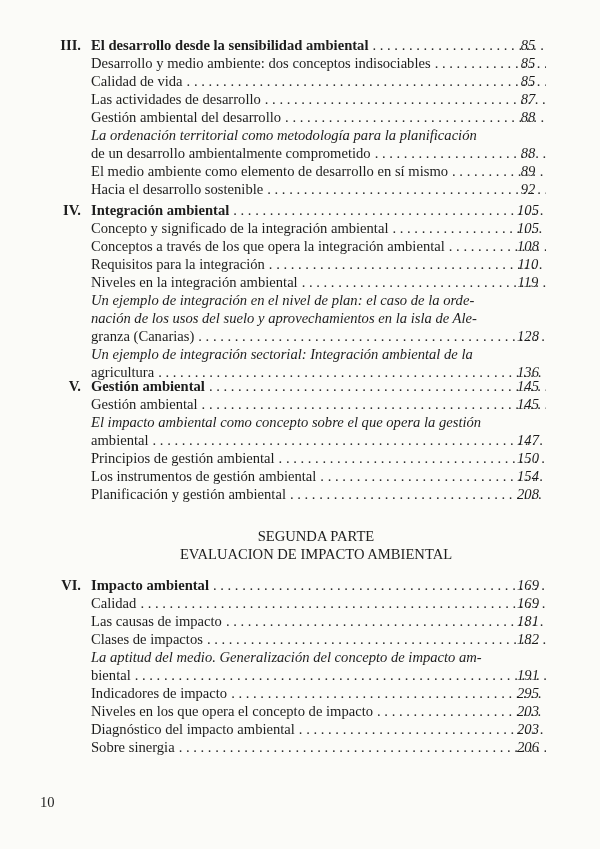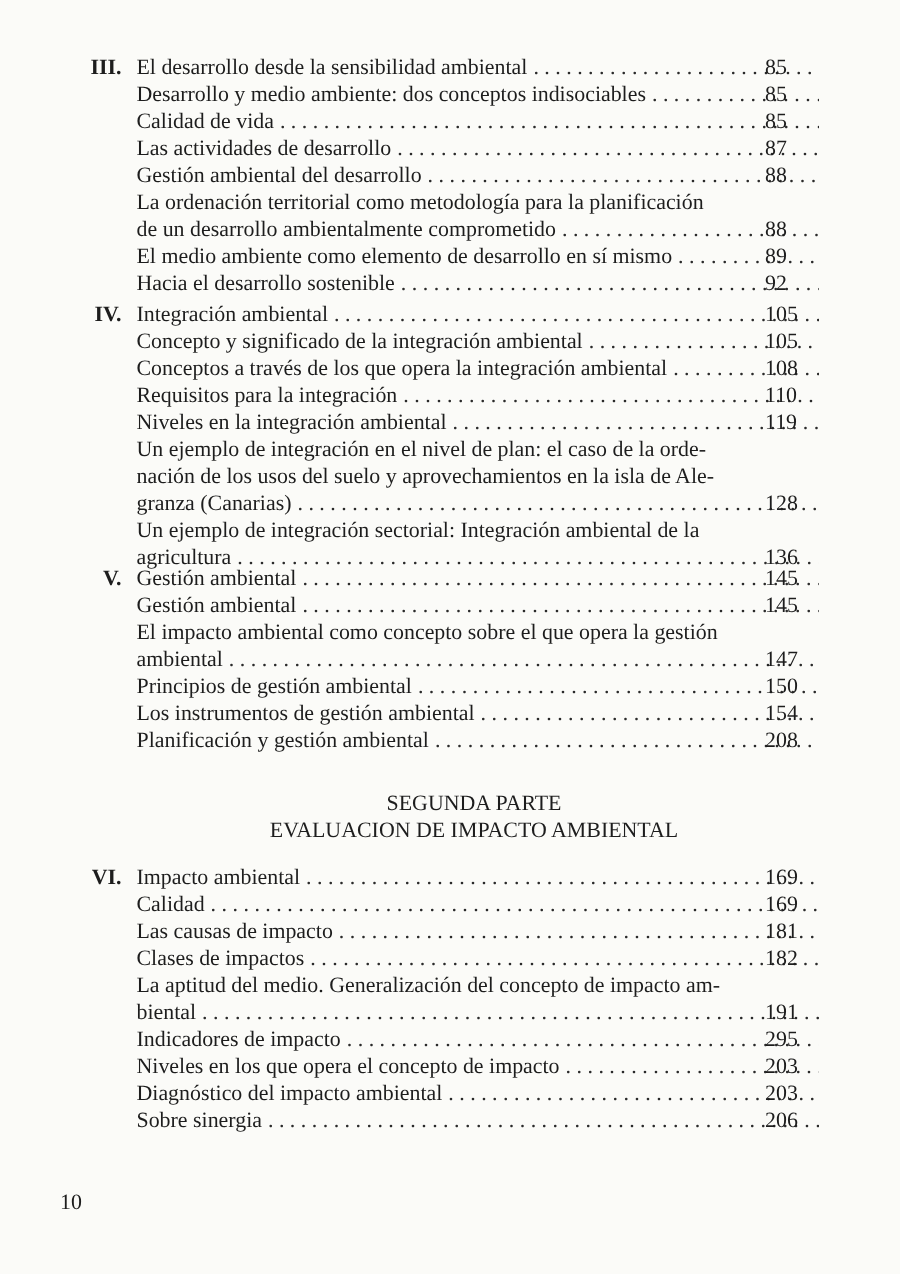--- a/index.html
+++ b/index.html
@@ -17,34 +17,34 @@
     font-size: 14.6px;
   }
   .num {
     position: absolute; width: 33px; text-align: right; left: 48px;
     font-weight: bold;
   }
   .entry {
     position: absolute; left: 91px; right: 54px;
     display: flex; white-space: nowrap; overflow: hidden;
   }
-  .entry.main { font-weight: normal; text-align: center; }
+  .entry.main { font-weight: bold; text-align: center; }
   .entry .txt { flex: 0 0 auto; padding-right: 4px; }
   .entry .dots {
     flex: 1 1 auto; overflow: hidden; font-weight: normal;
     letter-spacing: 3.4px; color: #2a2a2a;
   }
   .entry .dots::before {
     content: ". . . . . . . . . . . . . . . . . . . . . . . . . . . . . . . . . . . . . . . . . . . . . . . . . . . . . . . . . . . . . . . . . . . . . . . . . . . . . . . . . . . . . . . . . . . . . . . . .";
     letter-spacing: 0;
   }
   .pg {
-    position: absolute; right: 54px; width: 36px; text-align: left;
-  }
-  .cont { position: absolute; left: 91px; right: 54px; white-space: nowrap; }
+    position: absolute; right: 54px; width: 36px; text-align: center; font-style: italic;
+  }
+  .cont { position: absolute; left: 91px; right: 54px; white-space: nowrap; font-style: italic; }
   .part-heading {
     position: absolute; left: 0; width: 600px; text-align: center;
     font-size: 14.6px; line-height: 18px; padding-left: 16px;
   }
   .part-heading .sub { font-weight: normal; }
   .folio {
     position: absolute; left: 40px; top: 794px; font-size: 14.6px;
   }
 </style>
 </head>

